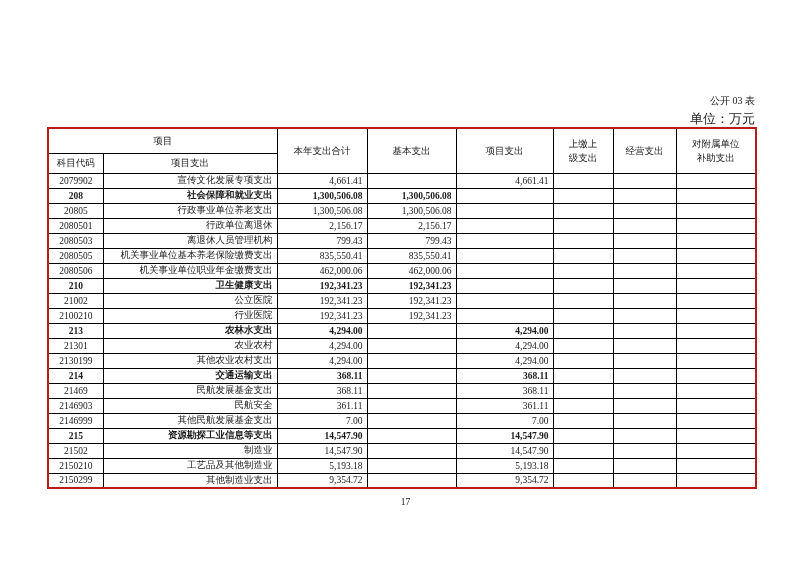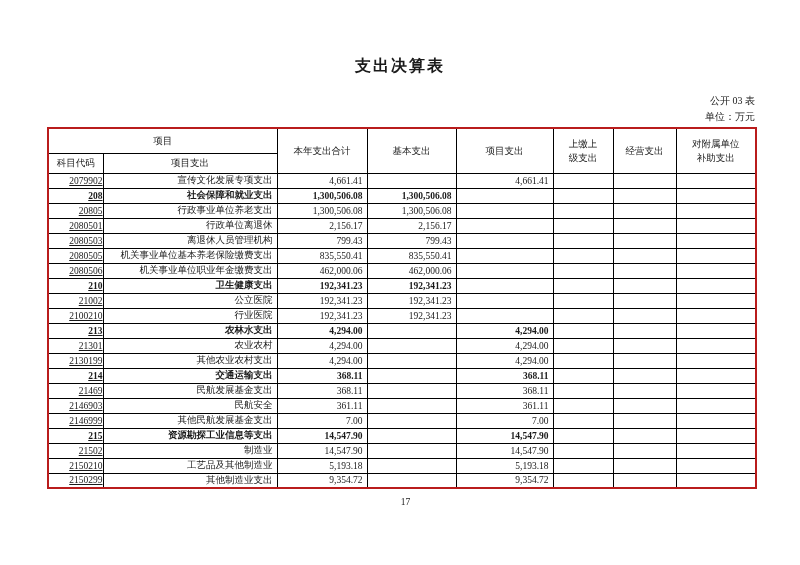--- a/index.html
+++ b/index.html
@@ -20,21 +20,21 @@
   .form-code {
     position:absolute; top:94px; right:45px;
     font-size:10px;
   }
   .dept {
     position:absolute; top:110px; left:47px;
     font-size:10px;
   }
   .unit {
     position:absolute; top:110px; right:45px;
-    font-size:10px;
+    font-size:13px;
     margin-left:11px;
   }
   table.acct {
     position:absolute; top:127px; left:47px;
     width:708px;
     border-collapse:collapse;
     table-layout:fixed;
     border:2px solid #b91c1c;
   }
   table.acct th, table.acct td {
@@ -42,36 +42,35 @@
     font-size:9.5px;
     font-weight:normal;
     vertical-align:middle;
     overflow:hidden;
     white-space:nowrap;
   }
   table.acct thead tr.h1 { height:25px; }
   table.acct thead tr.h2 { height:20px; }
   table.acct th { text-align:center; line-height:1.5; }
   table.acct tbody tr { height:15px; }
-  td.code { text-align:right; padding:0 0;text-decoration:underline; }
+  td.code { text-align:center; padding:0 0; }
   td.name { text-align:right; padding:0 4px; }
   td.name.indent { padding-left:17px; }
   td.num  { text-align:right; padding:0 4px; }
   tr.bold td { font-weight:bold; }
   .page-number {
     position:absolute; top:497px; left:0; width:100%;
     text-align:center; font-size:9.5px;padding-left:11px;
   }
 </style>
 </head>
 <body>
 
 <div class="page">
 
-  <div class="title">支出决算表</div>
 
   <div class="form-code">公开 03 表</div>
 
 
   <div class="unit">单位：万元</div>
 
   <table class="acct">
     <colgroup>
       <col style="width:55px">
       <col style="width:174px">

